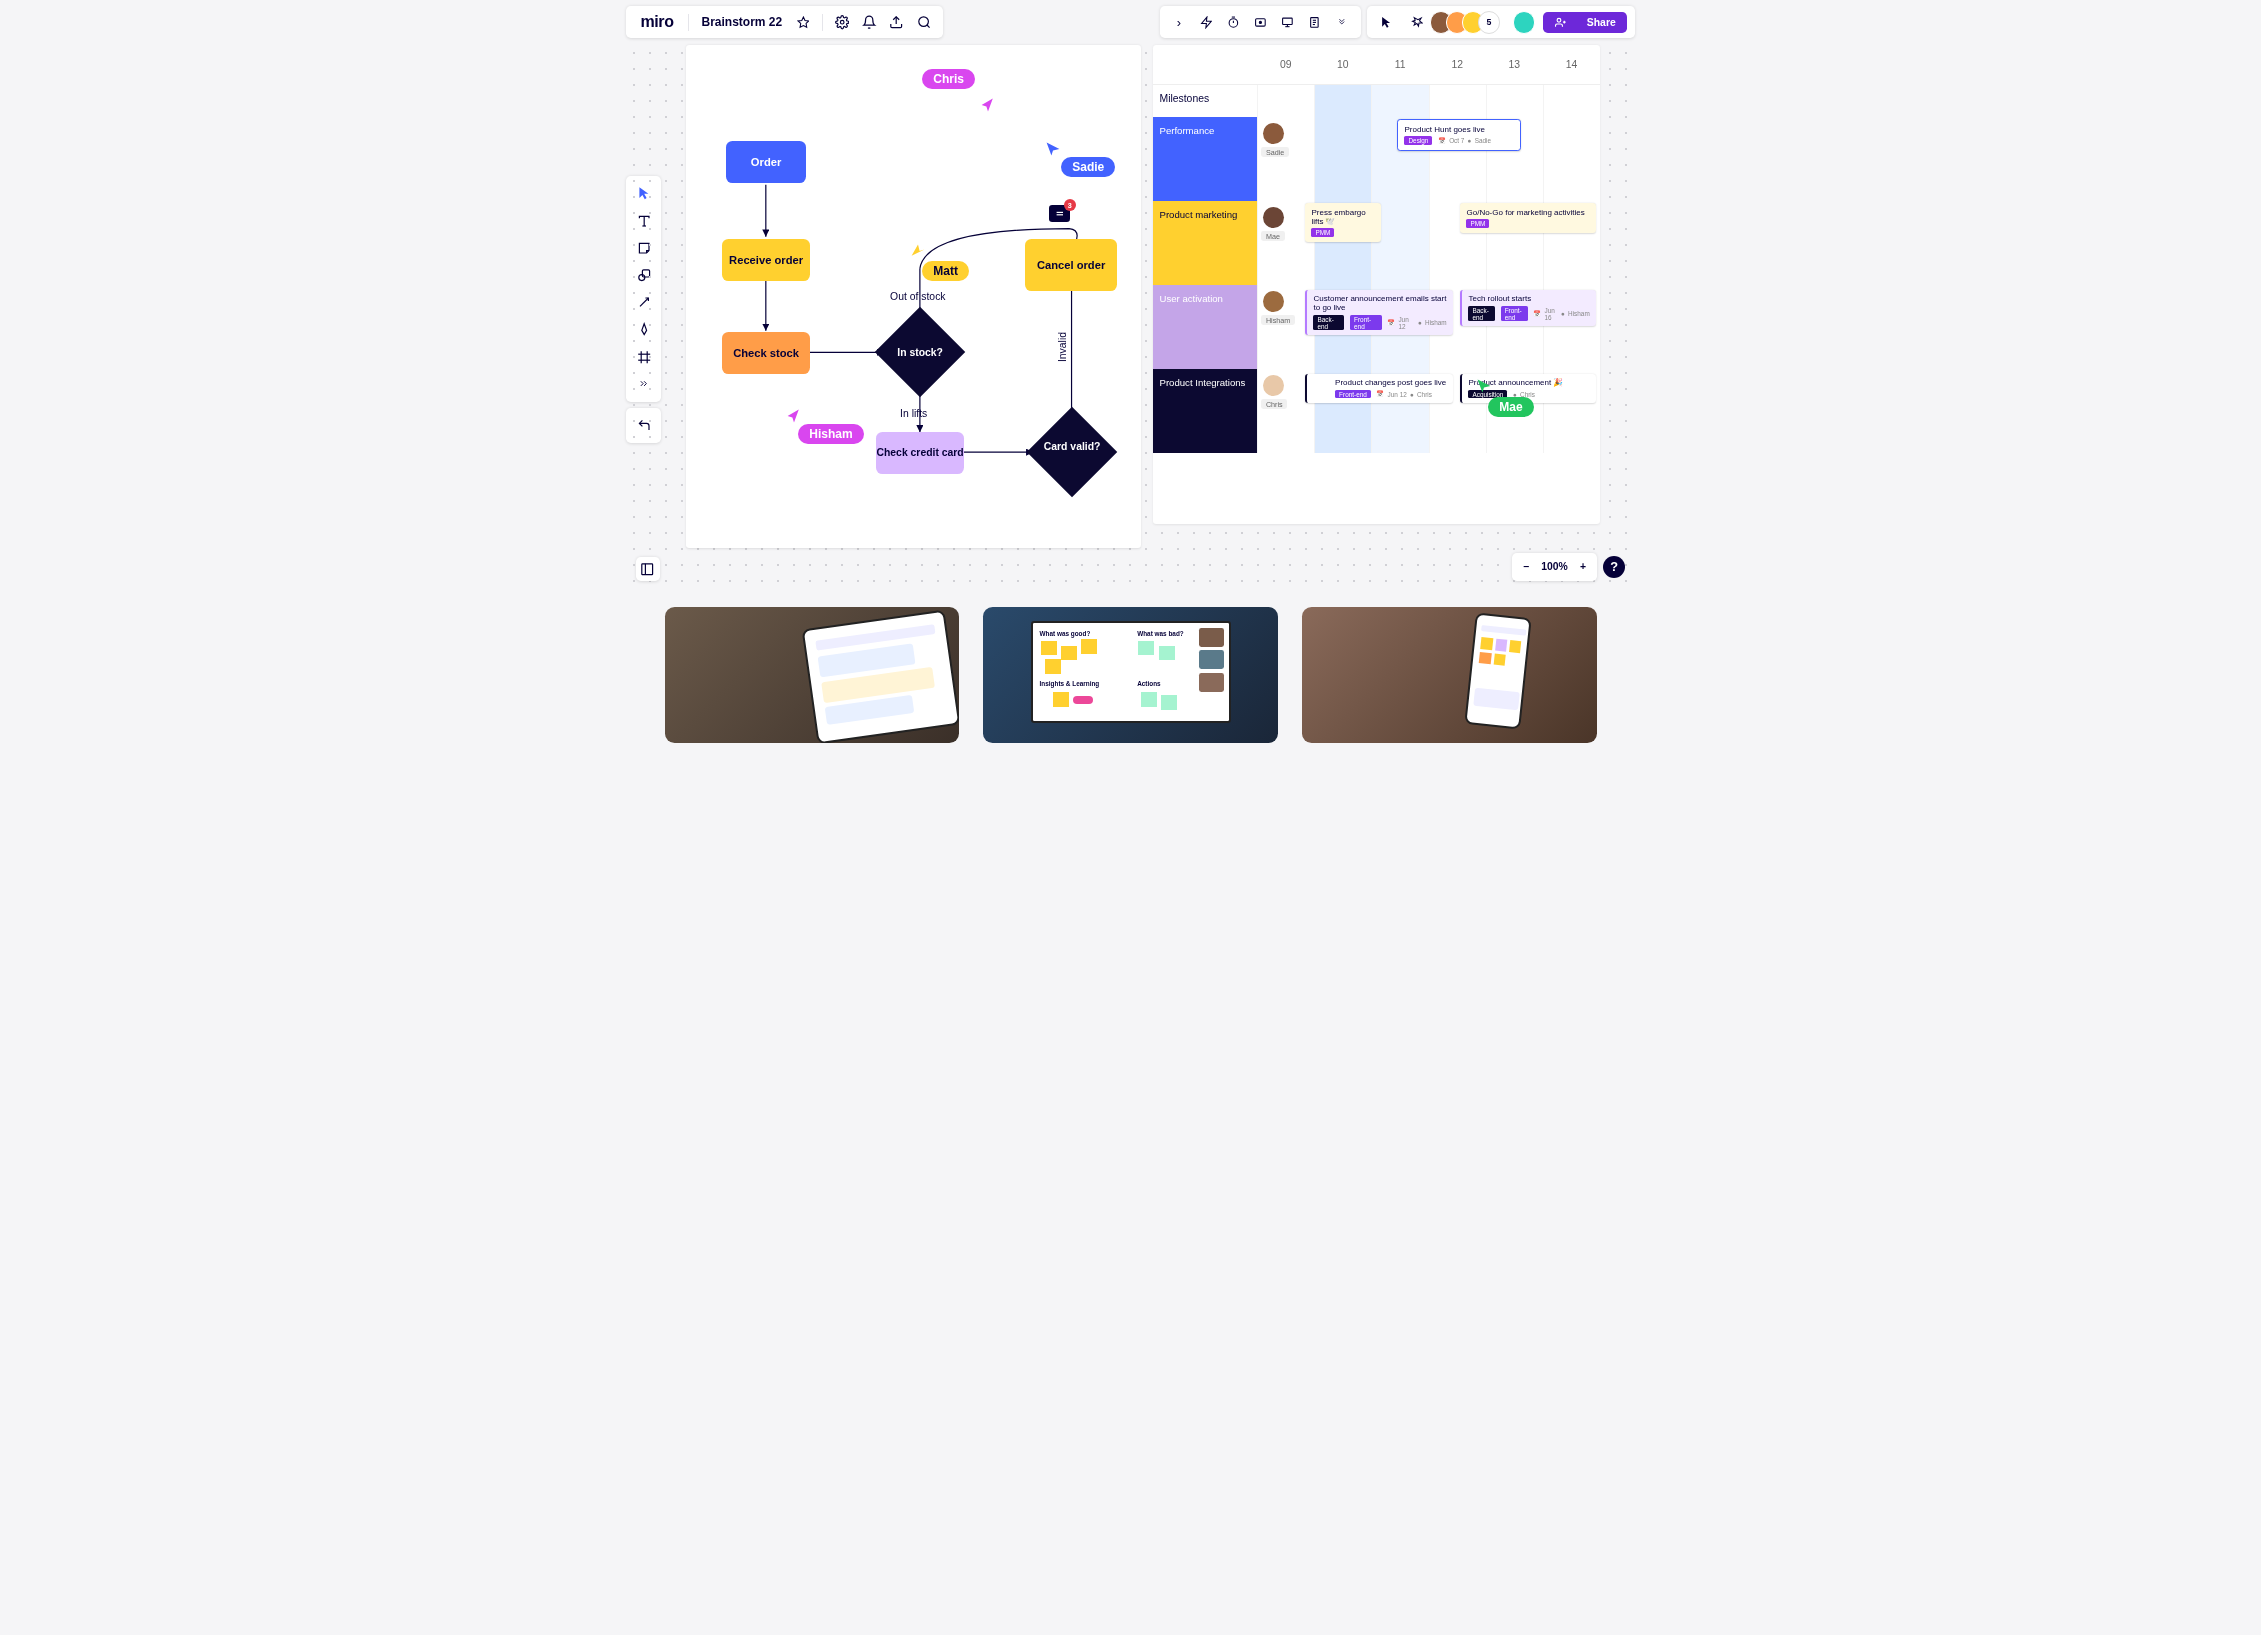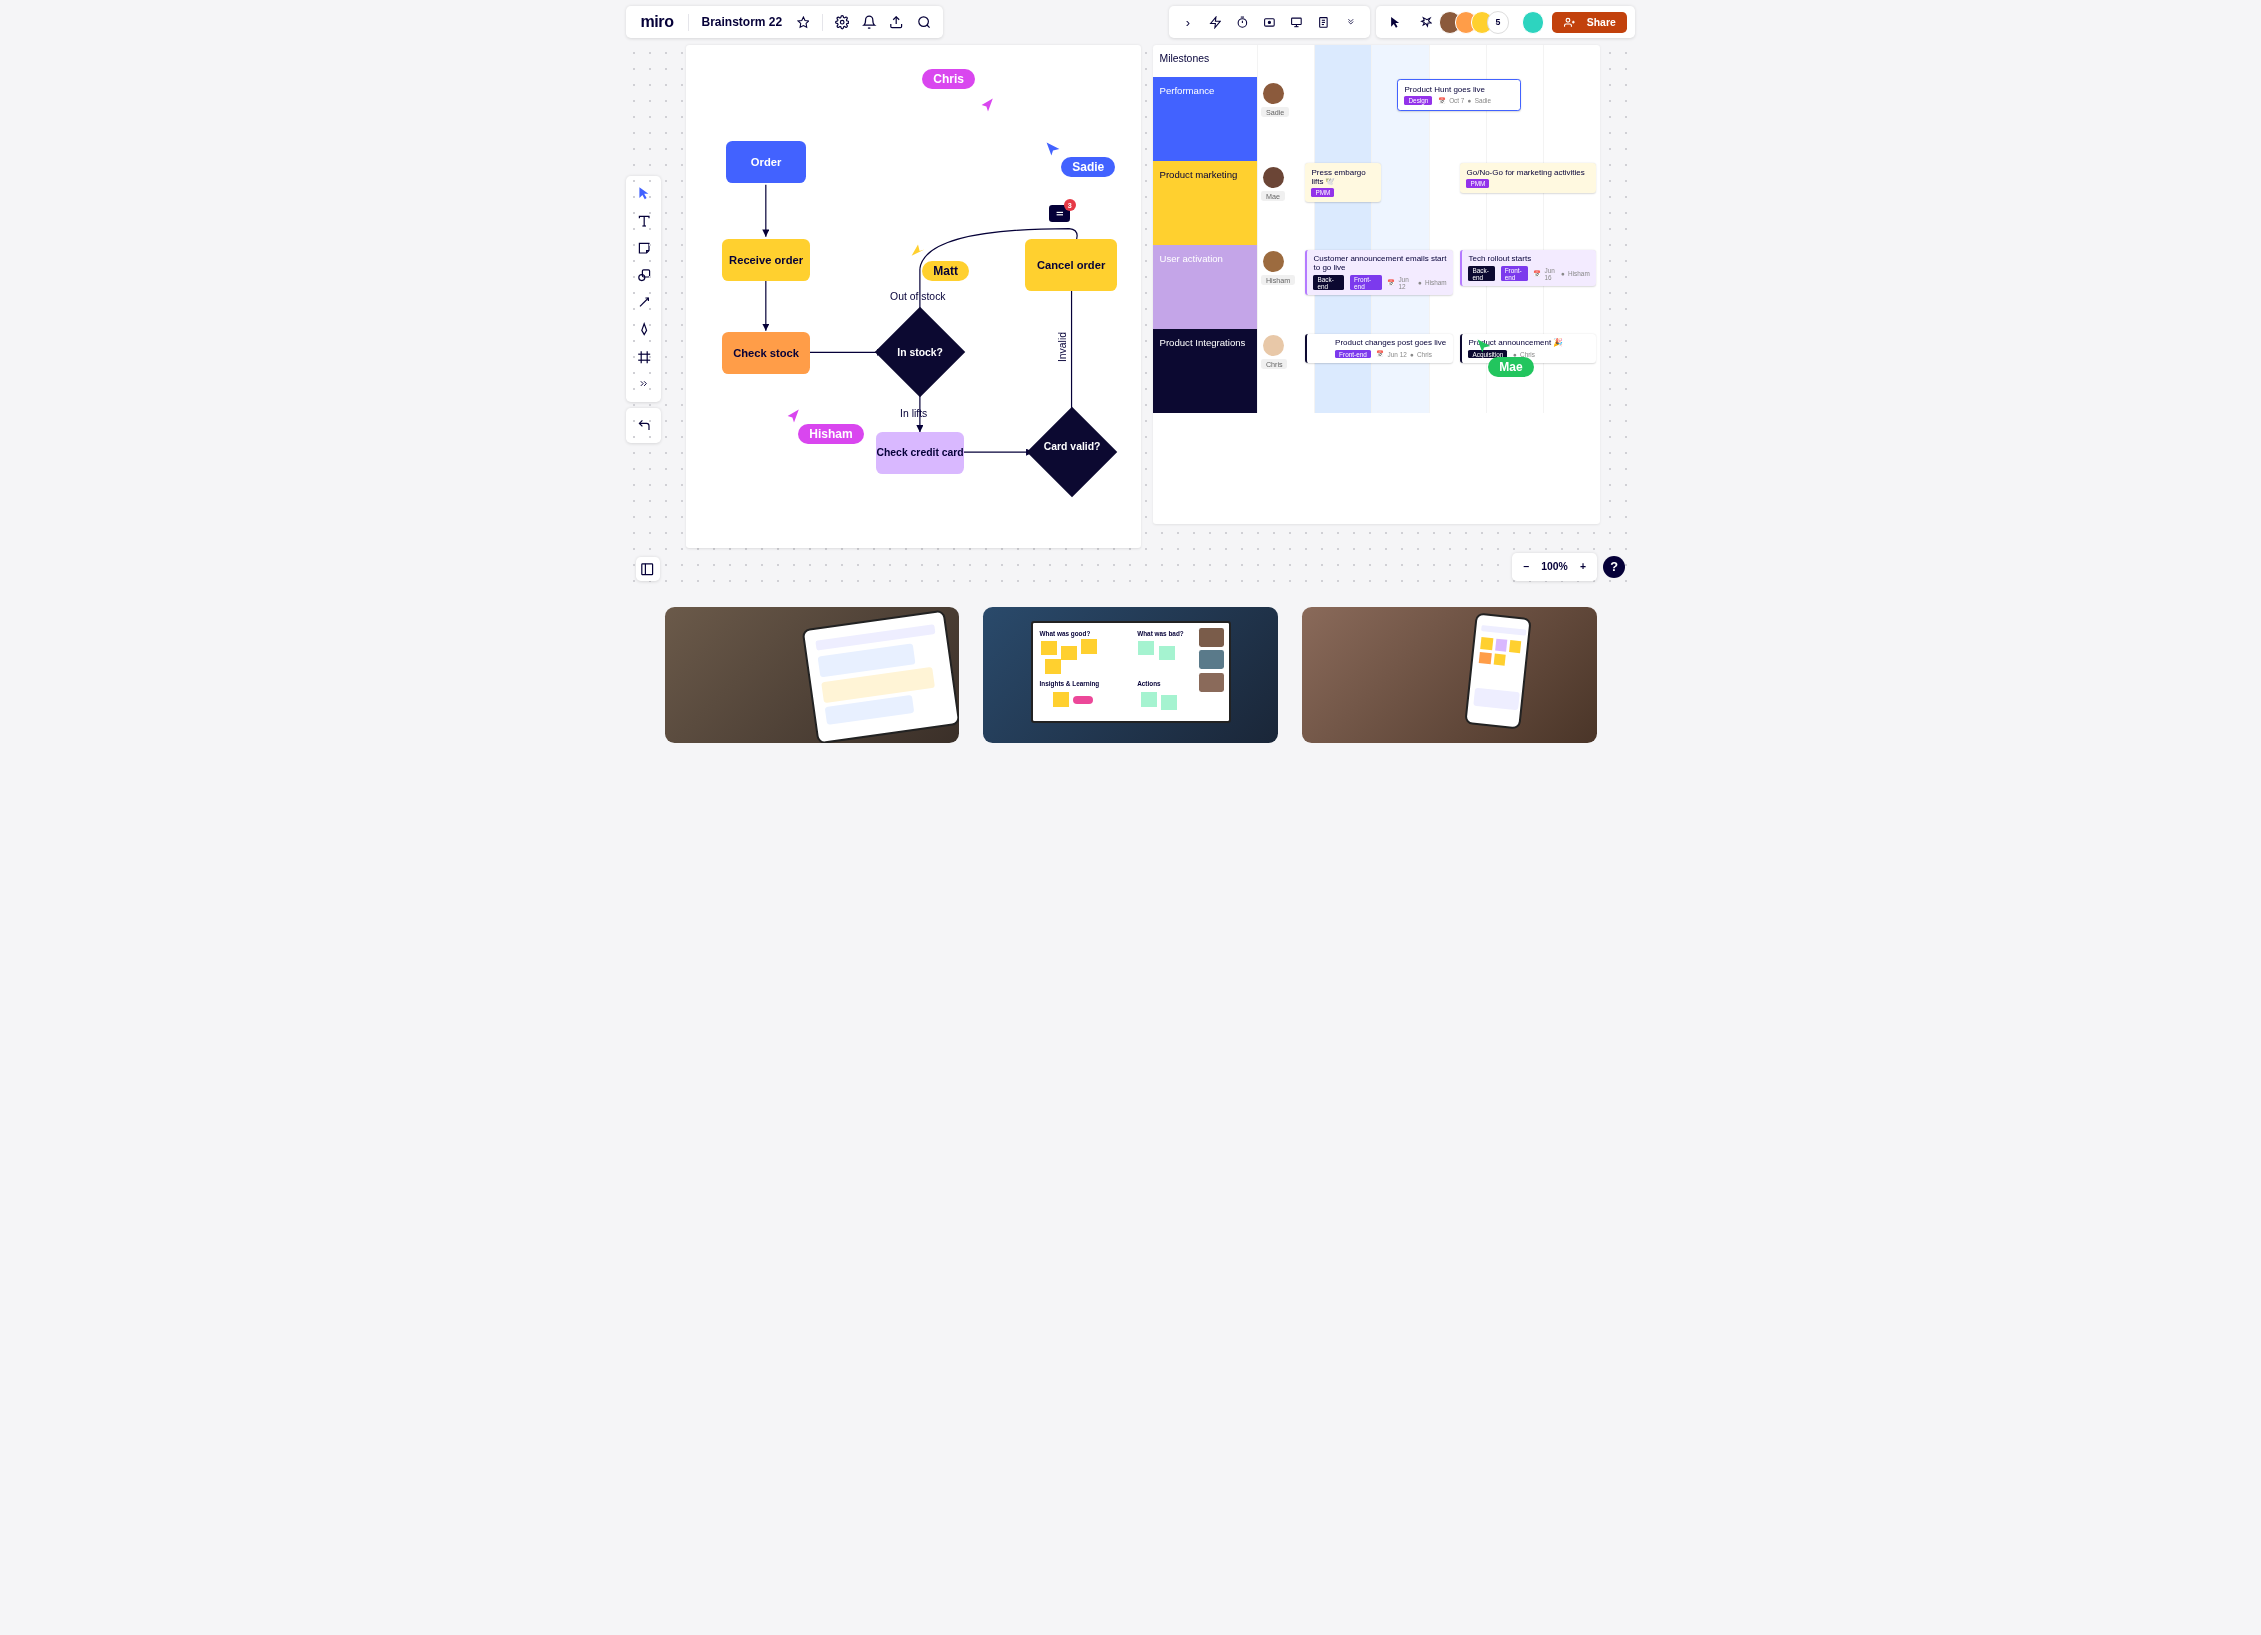--- a/index.html
+++ b/index.html
@@ -10,21 +10,21 @@
 .top-row { display: flex; gap: 6.4px; padding: 6.4px 9.6px; align-items: center; }
 .panel { background: #fff; border-radius: 4.8px; box-shadow: 0 0.8px 3.2px rgba(0,0,0,0.12); display: flex; align-items: center; padding: 4.8px 8px; gap: 4.8px; }
 .logo { font-weight: 700; font-size: 16px; letter-spacing: -0.4px; padding: 0 6.4px; }
 .board-name { font-weight: 600; font-size: 12px; padding: 0 4.8px; }
 .icon-btn { width: 22.4px; height: 22.4px; display: flex; align-items: center; justify-content: center; cursor: pointer; border-radius: 3.2px; color: #050038; }
 .sep { width: 0.8px; height: 17.6px; background: #e5e5ea; margin: 0 3.2px; }
 .spacer { flex: 1; }
 .avatars { display: flex; align-items: center; }
 .avatar { width: 22.4px; height: 22.4px; border-radius: 50%; border: 1.6px solid #fff; margin-left: -6.4px; display: flex; align-items: center; justify-content: center; font-size: 8.8px; font-weight: 600; color: #fff; }
 .avatar.count { background: #fff; color: #050038; border: 0.8px solid #ddd; }
-.share-btn { background: #c2410c; color: #fff; border-radius: 4.8px; padding: 4.8px 11.2px; font-weight: 600; font-size: 10.4px; display: flex; align-items: center; gap: 12px; cursor: pointer; }
+.share-btn { background: #6d28d9; color: #fff; border-radius: 4.8px; padding: 4.8px 11.2px; font-weight: 600; font-size: 10.4px; display: flex; align-items: center; gap: 21px; cursor: pointer; }
 
 
 .left-toolbar { position: absolute; left: 9.6px; top: 176px; display: flex; flex-direction: column; gap: 6.4px; }
 .tool-panel { background: #fff; border-radius: 4.8px; box-shadow: 0 0.8px 3.2px rgba(0,0,0,0.12); display: flex; flex-direction: column; padding: 4.8px 3.2px; gap: 1.6px; }
 .tool-btn { width: 29px; height: 25.6px; display: flex; align-items: center; justify-content: center; cursor: pointer; border-radius: 3.2px; color: #050038; }
 .tool-btn.active { color: #4262ff; }
 
 
 .canvas-area { position: relative; margin: 0 9.6px; height: 543px; }
 .dots-bg { position: absolute; inset: 0; background-image: radial-gradient(circle, #d0d0d5 0.8px, transparent 0.8px); background-size: 16px 16px; }
@@ -331,20 +331,29 @@
       <div class="comment-bubble" style="left:363px;top:160px;">
         <svg width="9.6" height="8" viewBox="0 0 12 10">
             <line x1="2" y1="3" x2="10" y2="3" stroke="#fff" stroke-width="1.5"></line>
             <line x1="2" y1="6" x2="10" y2="6" stroke="#fff" stroke-width="1.5"></line>
           </svg>
         <div class="comment-badge">3</div>
       </div>
     </div>
 
     <div class="board-right">
+      <div class="gantt-header">
+        <div class="gantt-corner"></div>
+        <div class="gantt-day">09</div>
+        <div class="gantt-day">10</div>
+        <div class="gantt-day">11</div>
+        <div class="gantt-day">12</div>
+        <div class="gantt-day">13</div>
+        <div class="gantt-day">14</div>
+      </div>
 
       <div class="gantt-row milestones" style="height:32px;">
         <div class="gantt-row-label" style="font-size:10.4px;">Milestones</div>
         <div class="gantt-row-body">
             <div class="gantt-col"></div>
             <div class="gantt-col highlight"></div>
             <div class="gantt-col highlight2"></div>
             <div class="gantt-col"></div>
             <div class="gantt-col"></div>
             <div class="gantt-col"></div>

